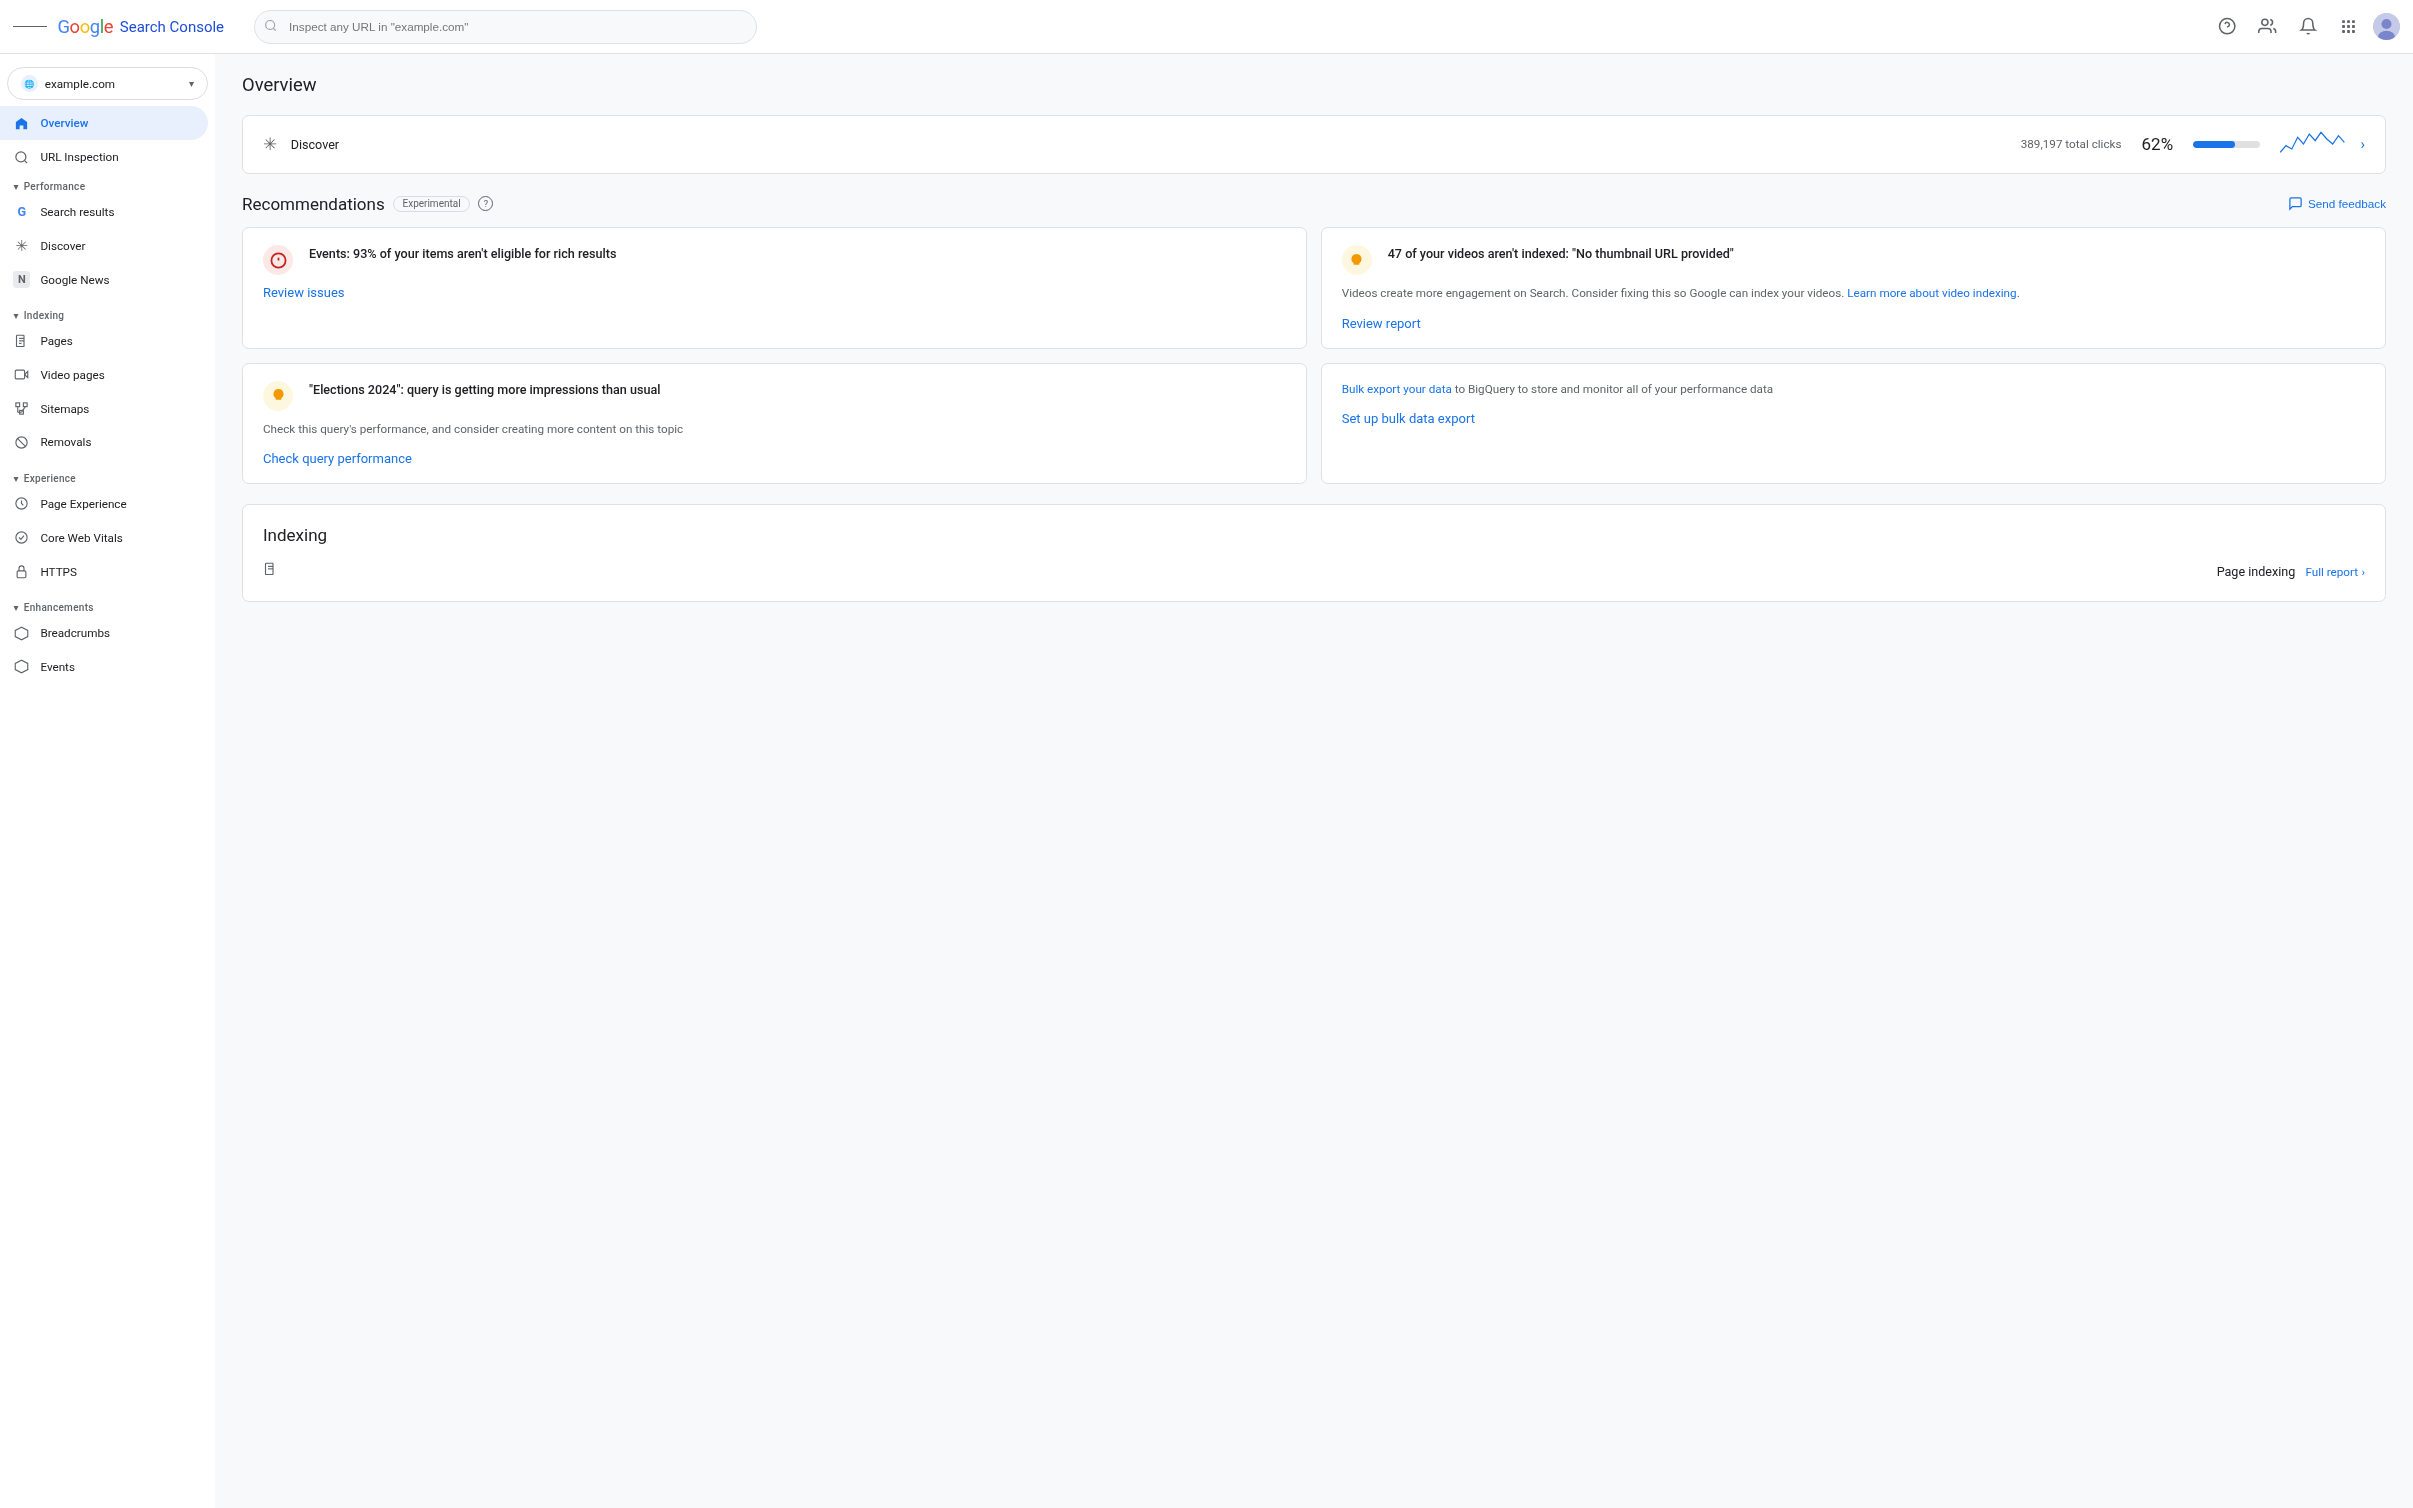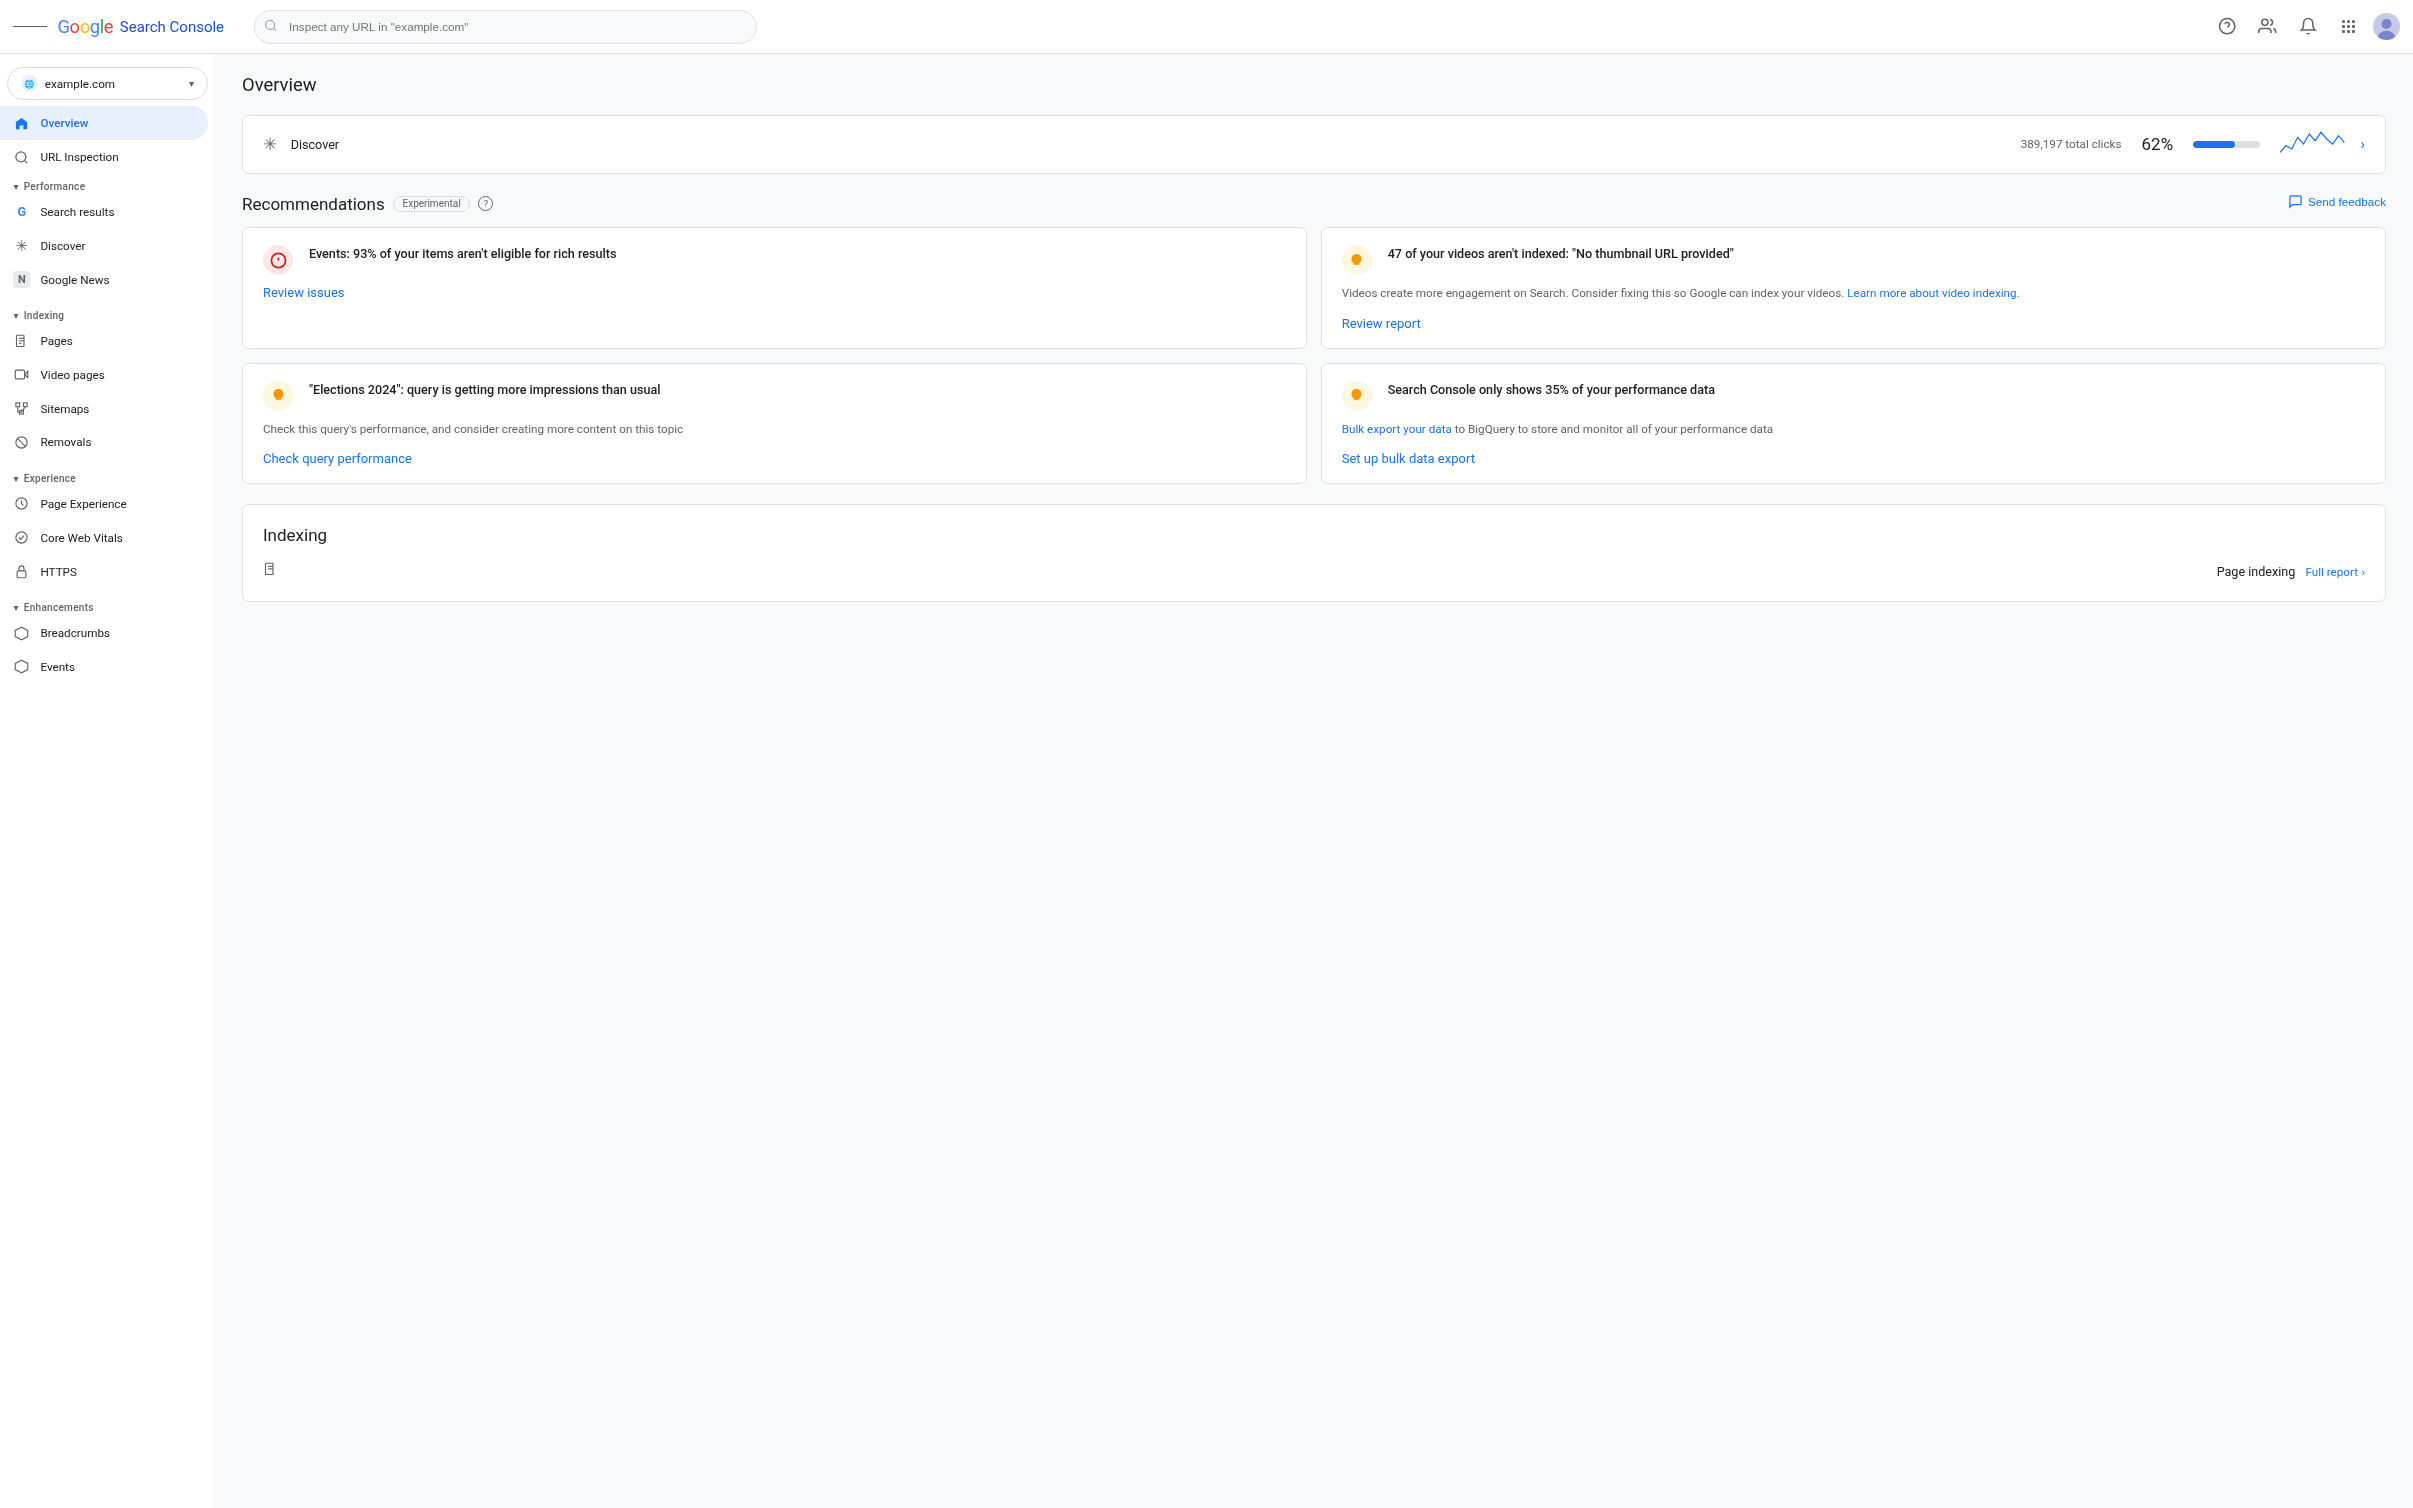--- a/index.html
+++ b/index.html
@@ -50,21 +50,21 @@
     .discover-icon { color: #5f6368; font-size: 17px; }
     .discover-title { font-size: 12.6px; color: #202124; flex: 1; }
     .discover-stats { display: flex; align-items: center; gap: 20px; }
     .discover-clicks { font-size: 11.7px; color: #5f6368; }
     .discover-percent { font-size: 17px; color: #202124; }
     .progress-bar-wrap { width: 67px; height: 6.7px; background: #e0e0e0; border-radius: 3.4px; overflow: hidden; }
     .progress-bar-fill { height: 100%; background: #1a73e8; border-radius: 3.4px; }
     .discover-arrow { color: #1a73e8; font-size: 15px; cursor: pointer; }
 
     
-    .section-header { display: flex; align-items: flex-start; justify-content: space-between; margin-bottom: 13.4px; }
+    .section-header { display: flex; align-items: center; justify-content: space-between; margin-bottom: 13.4px; }
     .section-title { font-size: 17px; font-weight: 400; color: #202124; display: flex; align-items: center; gap: 8.4px; }
     .experimental-badge { font-size: 10px; border: 0.8px solid #dadce0; border-radius: 10px; padding: 1.7px 8.4px; color: #5f6368; font-weight: 400; }
     .help-icon { width: 15px; height: 15px; border-radius: 50%; border: 0.8px solid #5f6368; display: flex; align-items: center; justify-content: center; font-size: 9.2px; color: #5f6368; cursor: pointer; }
     .send-feedback-btn { display: flex; align-items: center; gap: 5px; color: #1a73e8; font-size: 11.7px; cursor: pointer; border: none; background: none; }
 
     
     .rec-grid { display: grid; grid-template-columns: 1fr 1fr; gap: 13.4px; margin-bottom: 20px; }
     .rec-card { background: #fff; border-radius: 6.7px; border: 0.8px solid #e0e0e0; padding: 17px 20px; }
     .rec-card-header { display: flex; align-items: flex-start; gap: 16px; margin-bottom: 10px; }
     .rec-icon { width: 30px; height: 30px; border-radius: 50%; display: flex; align-items: center; justify-content: center; font-size: 15px; flex-shrink: 0; }
@@ -372,28 +372,20 @@
                   <path d="M9 21h6M12 3a7 7 0 0 1 4 12.8V18H8v-2.2A7 7 0 0 1 12 3z"></path>
                 </svg>
             </div>
             <div class="rec-card-title">"Elections 2024": query is getting more impressions than usual</div>
           </div>
           <div class="rec-card-body">Check this query's performance, and consider creating more content on this topic</div>
           <a class="rec-card-link" href="#">Check query performance</a>
         </div>
 
         <div class="rec-card">
-          <div class="rec-card-header">
-            <div class="rec-icon yellow">
-              <svg width="17" height="17" viewBox="0 0 24 24" fill="#f29900">
-                  <path d="M9 21h6M12 3a7 7 0 0 1 4 12.8V18H8v-2.2A7 7 0 0 1 12 3z"></path>
-                </svg>
-            </div>
-            <div class="rec-card-title">Search Console only shows 35% of your performance data</div>
-          </div>
           <div class="rec-card-body">
             <a href="#">Bulk export your data</a> to BigQuery to store and monitor all of your performance data
           </div>
           <a class="rec-card-link" href="#">Set up bulk data export</a>
         </div>
       </div>
     </div>
 
     <div class="indexing-section">
       <h2 class="indexing-title">Indexing</h2>

